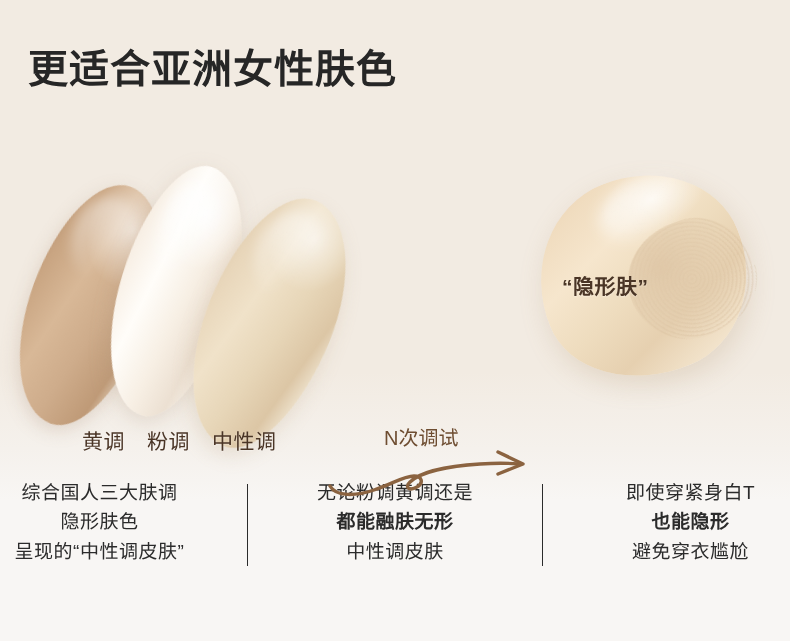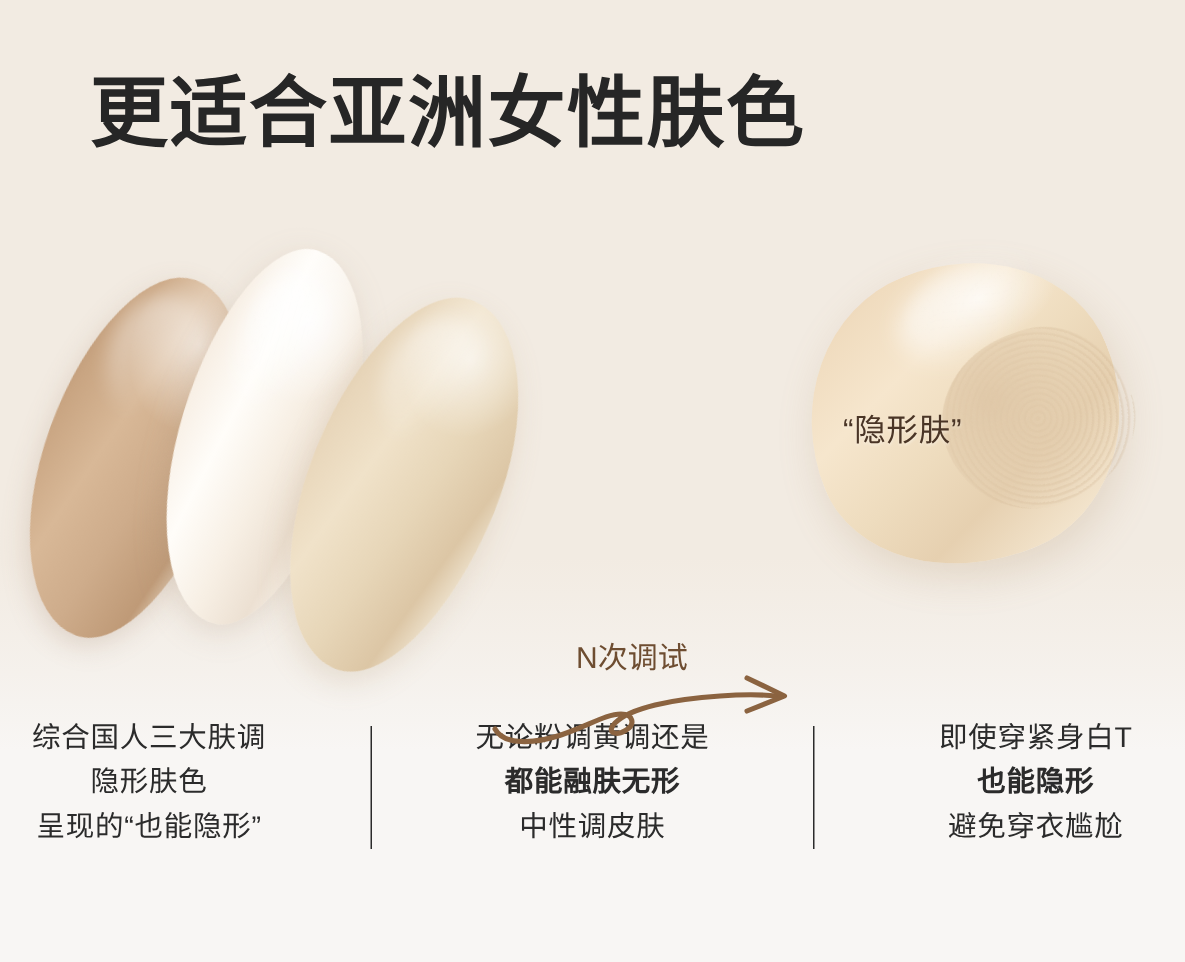--- a/index.html
+++ b/index.html
@@ -25,23 +25,23 @@
       #f2ebe2 58%,
       #f5f1ec 70%,
       #f8f6f4 78%,
       #f8f6f4 100%);
     overflow: hidden;
   }
 
   
   .title {
     position: absolute;
-    left: 60px;
+    left: 28px;
     top: 46px;
-    font-size: 52px;
+    font-size: 40px;
     line-height: 1.18;
     font-weight: 700;
     letter-spacing: 1px;
     color: #262626;
     white-space: nowrap;
   }
 
   
   .stage {
     position: absolute;
@@ -253,21 +253,21 @@
       repeating-radial-gradient(circle at 50% 50%, rgba(196,165,128,0.22) 0px, rgba(196,165,128,0.22) 1px, rgba(255,255,255,0) 2px, rgba(255,255,255,0) 4px);
     filter: blur(0.3px);
     opacity: 0.95;
   }
 
   .result-label {
     position: absolute;
     left: 52px;
     top: 112px;
     font-size: 21px;
-    font-weight: 400;
+    font-weight: 700;
     color: #4a3526;
     letter-spacing: 0.5px;
     white-space: nowrap;
     z-index: 5;
     text-shadow: 0 1px 2px rgba(255,255,255,0.4);
   }
 
   
   .benefits {
     position: absolute;
@@ -308,20 +308,25 @@
   <h1 class="title">更适合亚洲女性肤色</h1>
 
   <div class="stage">
 
     <div class="smear-group">
       <div class="smear smear-yellow"></div>
       <div class="smear smear-pink"></div>
       <div class="smear smear-neutral"></div>
     </div>
 
+    <div class="tone-labels">
+      <span class="tone-label">黄调</span>
+      <span class="tone-label">粉调</span>
+      <span class="tone-label">中性调</span>
+    </div>
 
     <div class="arrow-wrap">
       <span class="arrow-caption">N次调试</span>
       <svg class="arrow-svg" width="220" height="58" viewBox="0 0 220 58">
         <path d="M8 42 C 14 53, 34 52, 52 46 C 70 40, 82 32, 92 32
                  C 100 32, 102 39, 95 43 C 88 47, 82 44, 88 38
                  C 98 28, 126 22, 158 20 C 172 19, 186 19, 196 20" fill="none" stroke="#8b6340" stroke-width="3.4" stroke-linecap="round" stroke-linejoin="round"></path>
         <path d="M176 8 L 201 20 L 176 30" fill="none" stroke="#8b6340" stroke-width="3.4" stroke-linecap="round" stroke-linejoin="round"></path>
       </svg>
     </div>
@@ -332,21 +337,21 @@
       <span class="result-label">“隐形肤”</span>
     </div>
 
   </div>
 
   <div class="benefits">
 
     <div class="benefit">
       <div class="line">综合国人三大肤调</div>
       <div class="line">隐形肤色</div>
-      <div class="line">呈现的“也能隐形”</div>
+      <div class="line">呈现的“中性调皮肤”</div>
     </div>
 
     <div class="divider"></div>
 
     <div class="benefit">
       <div class="line">无论粉调黄调还是</div>
       <div class="line em">都能融肤无形</div>
       <div class="line">中性调皮肤</div>
     </div>
 

